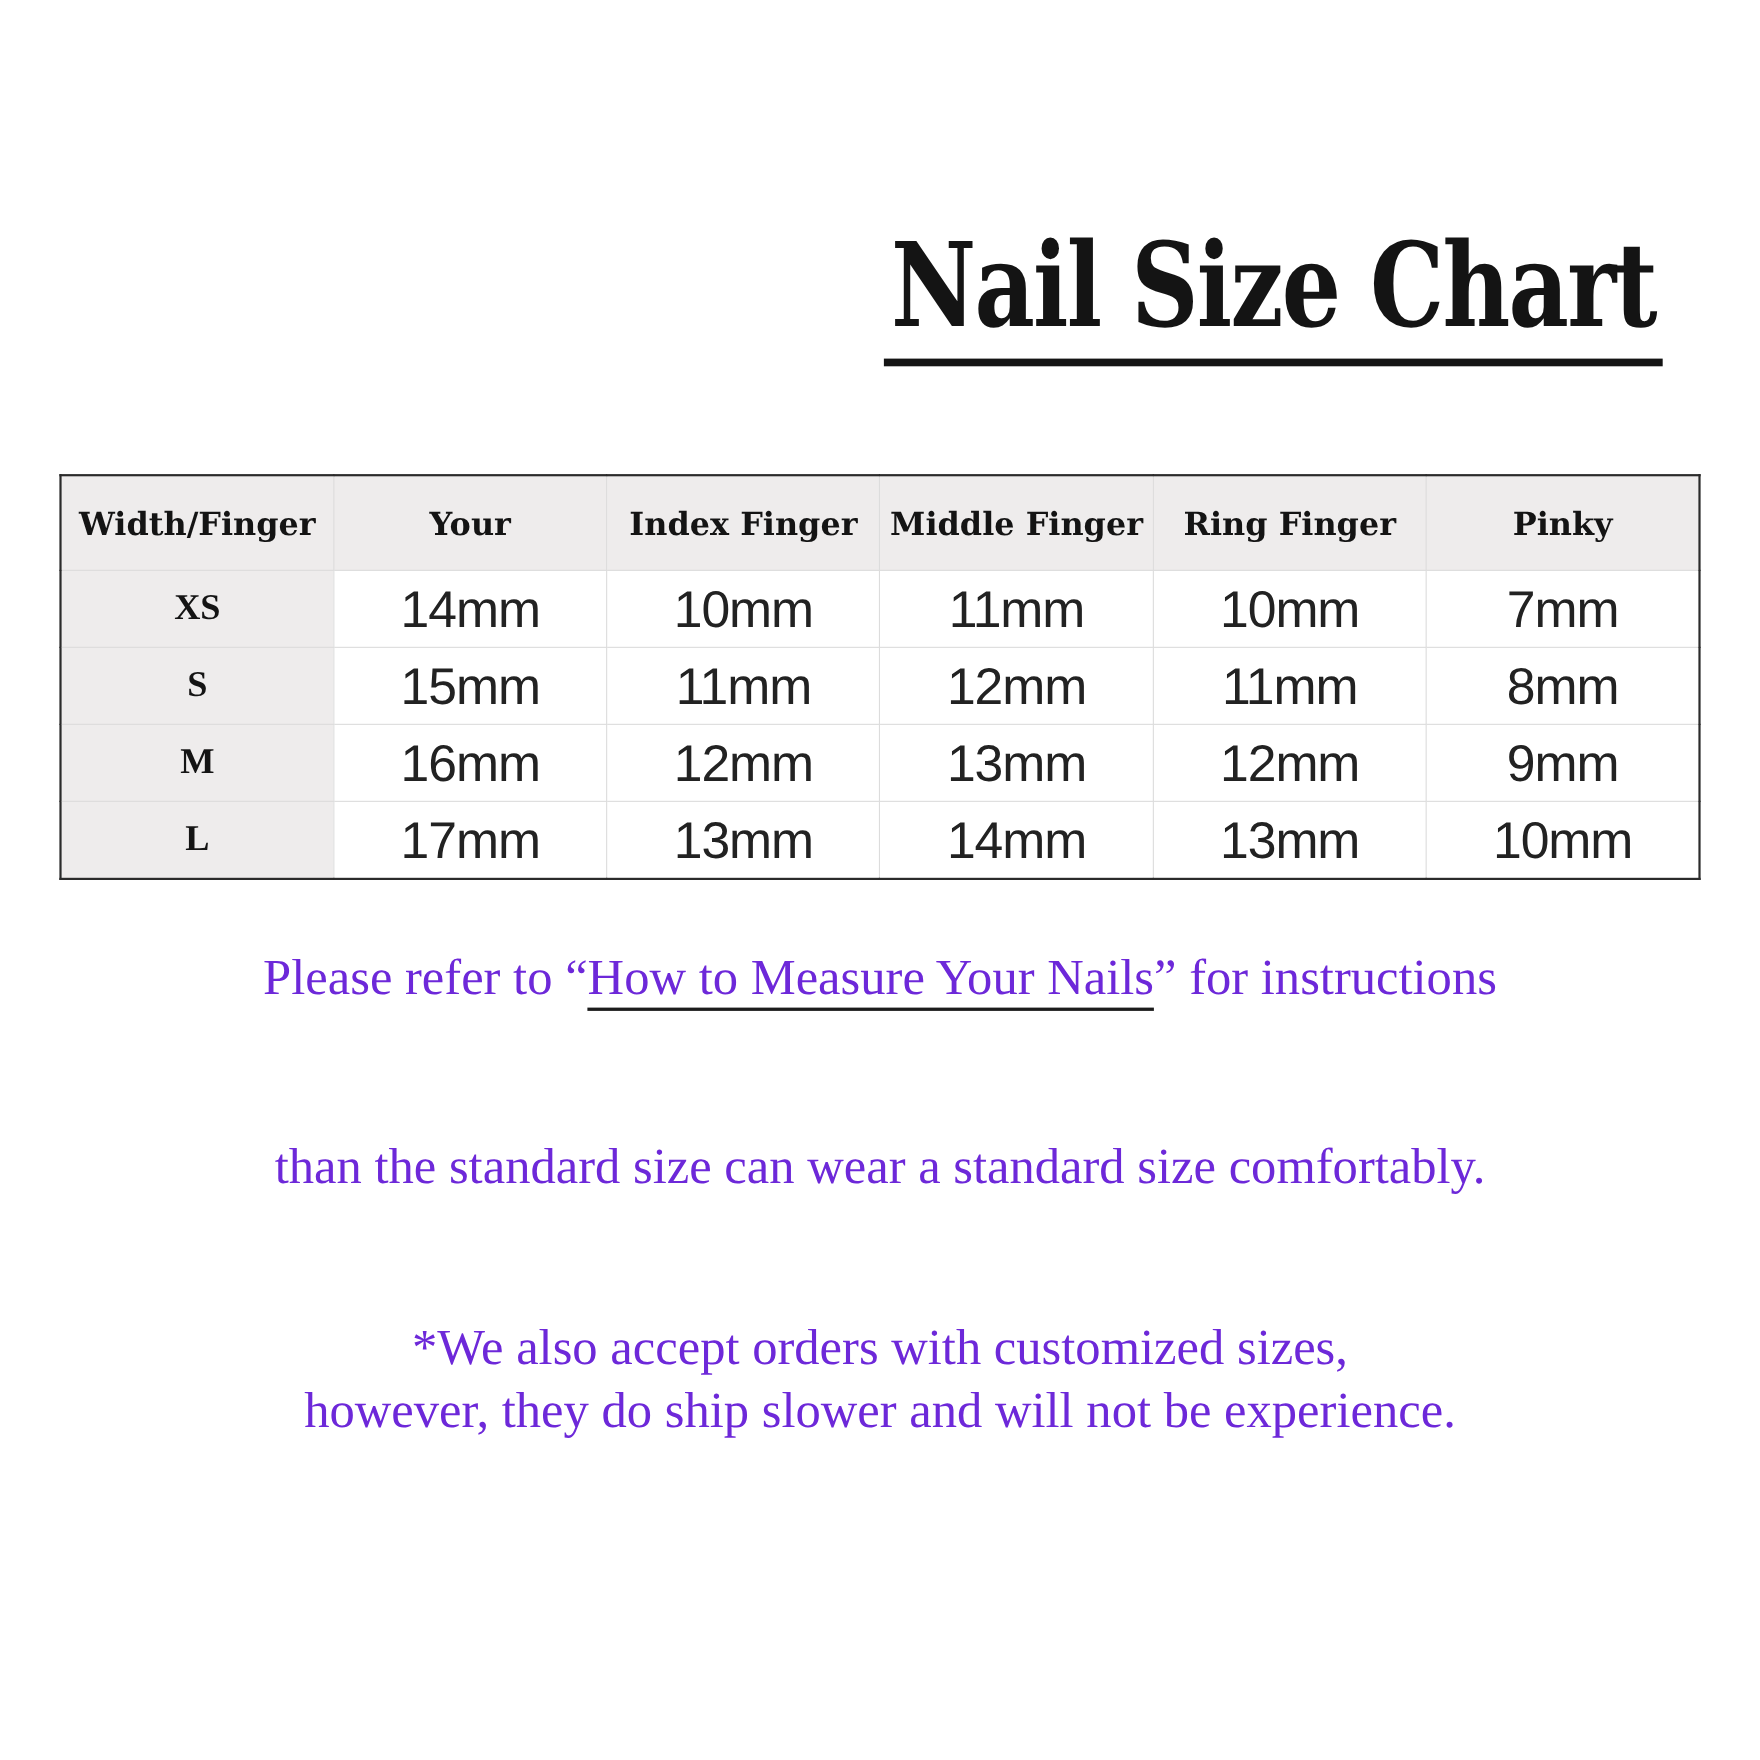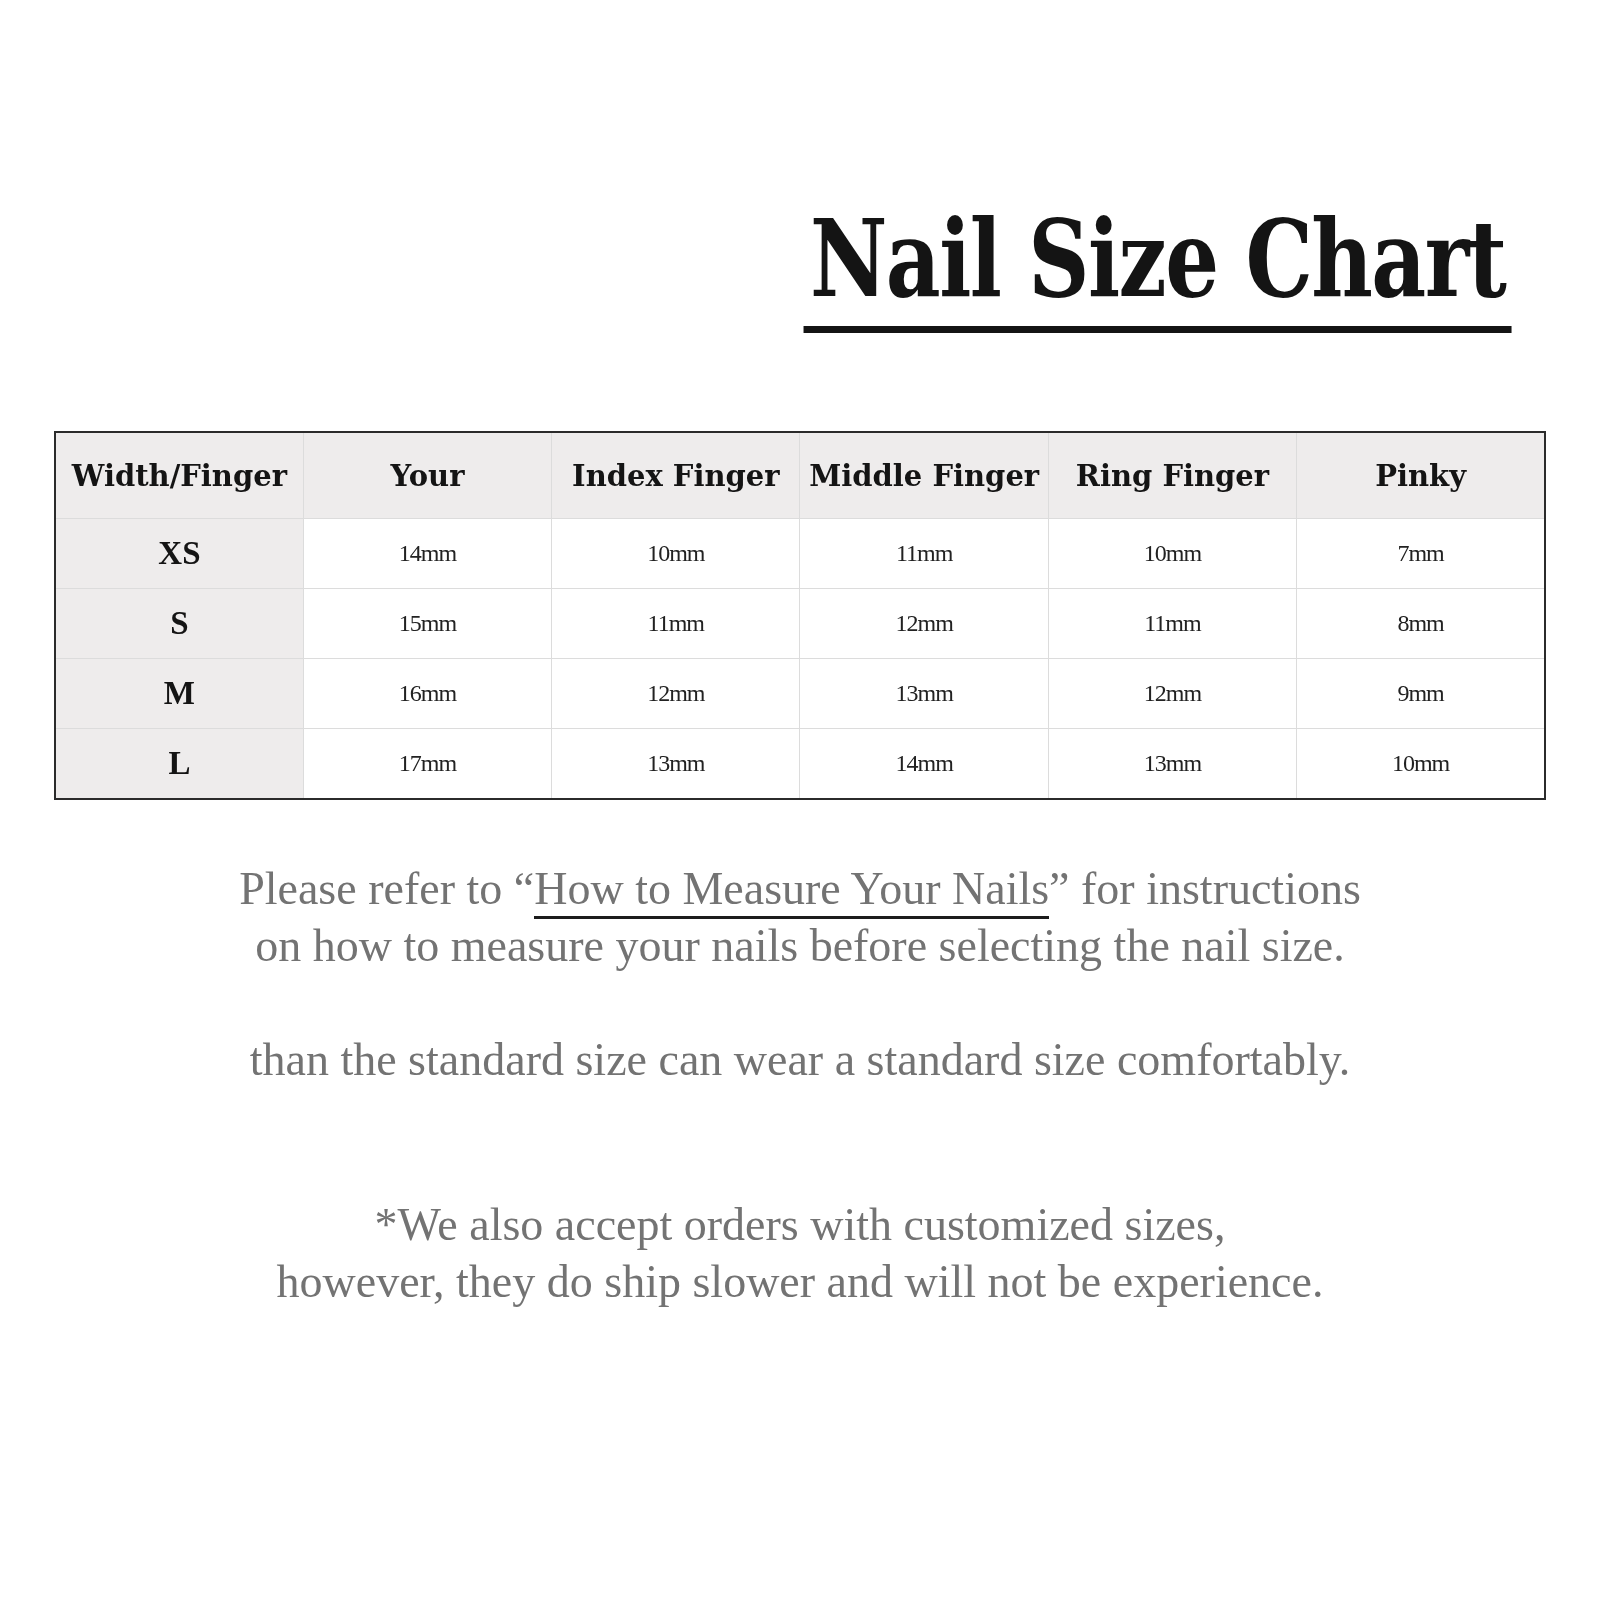--- a/index.html
+++ b/index.html
@@ -57,32 +57,32 @@
   .size-table tbody tr { height: 70px; }
   .size-table tbody th.row-label {
     background: #eeecec;
     font-family: Liberation Serif, serif;
     font-weight: bold;
     font-size: 33px;
     color: #141414;
   }
   .size-table tbody td {
     background: #ffffff;
-    font-family: Liberation Serif, serif;
-    font-size: 24px;
+    font-family: Liberation Sans, sans-serif;
+    font-size: 47px;
     letter-spacing: -1px;
     color: #222222;
   }
   
   .note {
     text-align: center;
     font-family: "Liberation Serif", serif;
     font-size: 46px;
     line-height: 57px;
-    color: #737373;
+    color: #6d28d9;
     margin: 0;
   }
   .note-measure { margin-top: 60px; }
   .note-custom  { margin-top: 108px; }
   .measure-link {
     border-bottom: 3px solid #1c1c1c;
     padding-bottom: 2px;
   }
 </style>
 </head>
@@ -136,21 +136,21 @@
         <td>13mm</td>
         <td>14mm</td>
         <td>13mm</td>
         <td>10mm</td>
       </tr>
     </tbody>
   </table>
 
   <p class="note note-measure">
     <span class="note-line"><span>Please refer to “</span><span class="measure-link">How to Measure Your Nails</span><span>” for instructions</span></span><br>
-    <span class="note-line">on how to measure your nails before selecting the nail size.</span><br>
+    <br>
     <br>
     <span class="note-line">than the standard size can wear a standard size comfortably.</span>
   </p>
 
   <p class="note note-custom">
     <span class="note-line">*We also accept orders with customized sizes,</span><br>
     <span class="note-line">however, they do ship slower and will not be experience.</span>
   </p>
 
 </div>

